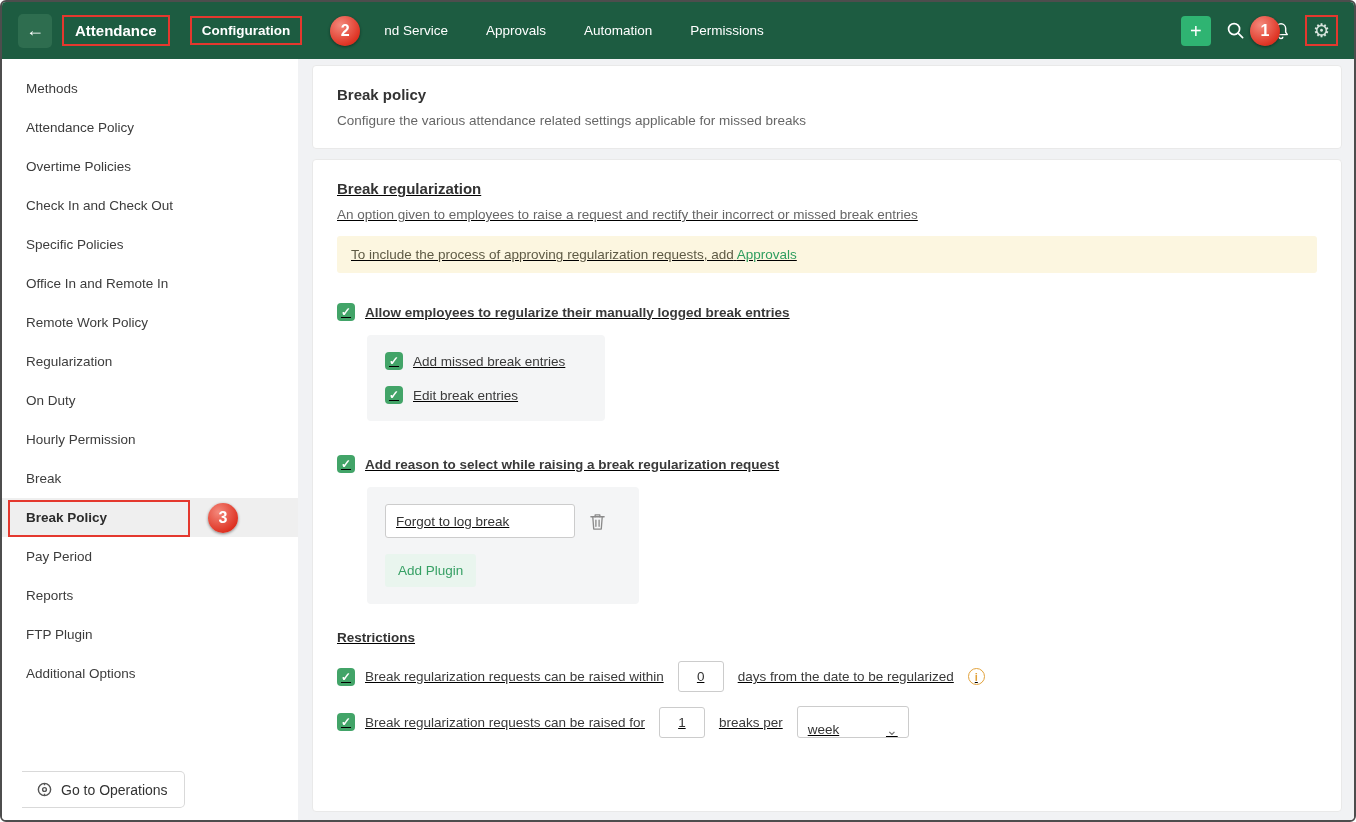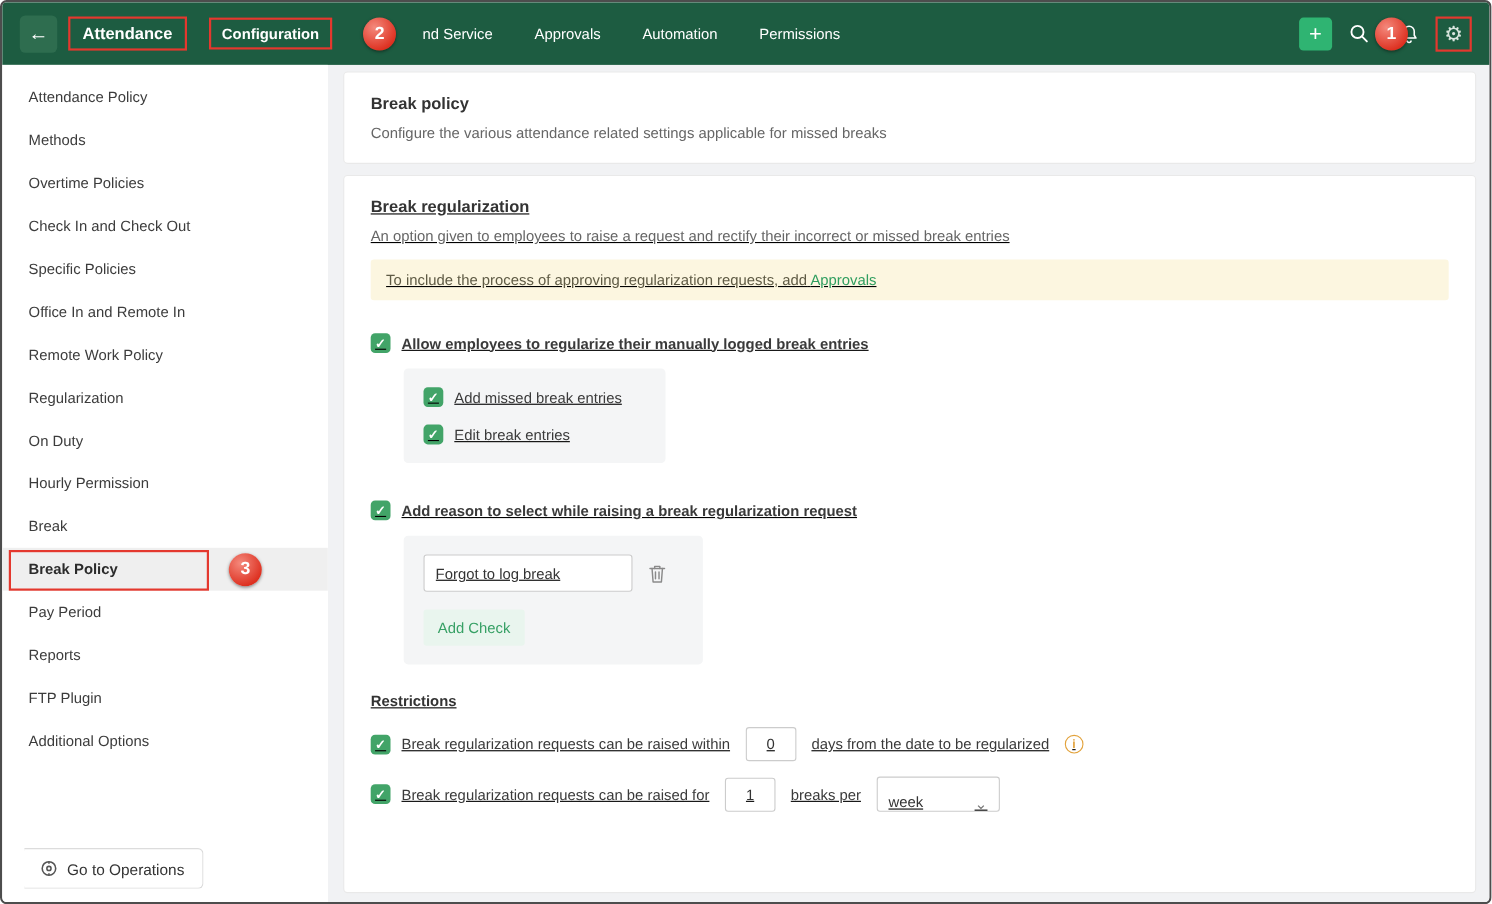--- a/index.html
+++ b/index.html
@@ -257,22 +257,22 @@
       </div>
       <div class="gear-box ann-box">
         <span class="gear-glyph">⚙</span>
       </div>
     </div>
   </div>
 
   <div class="page-body">
 
     <div class="sidebar">
+      <div class="side-item">Methods</div>
       <div class="side-item">Attendance Policy</div>
-      <div class="side-item">Methods</div>
       <div class="side-item">Overtime Policies</div>
       <div class="side-item">Check In and Check Out</div>
       <div class="side-item">Specific Policies</div>
       <div class="side-item">Office In and Remote In</div>
       <div class="side-item">Remote Work Policy</div>
       <div class="side-item">Regularization</div>
       <div class="side-item">On Duty</div>
       <div class="side-item">Hourly Permission</div>
       <div class="side-item">Break</div>
       <div class="side-item selected">
@@ -345,21 +345,21 @@
             <input class="text-input" type="text" value="Forgot to log break" style="">
             <div class="icon-btn">
               <svg width="17" height="19" viewBox="0 0 18 20" fill="none" stroke="#8a8a8a" stroke-width="1.4" stroke-linecap="round" stroke-linejoin="round">
                 <path d="M2 5h14"></path>
                 <path d="M6.5 5V3h5v2"></path>
                 <path d="M4 5l1 13h8l1-13"></path>
                 <path d="M7.3 8.5v6.5M10.7 8.5v6.5"></path>
               </svg>
             </div>
           </div>
-          <button class="add-reason-btn">Add Check</button>
+          <button class="add-reason-btn">Add Plugin</button>
         </div>
 
         <div class="restrictions-h">Restrictions</div>
 
         <div class="r-row">
           <div class="checkbox">
             <span class="tick">✓</span>
           </div>
           <span class="r-label">Break regularization requests can be raised within</span>
           <input class="num-input" type="text" value="0" style="">

